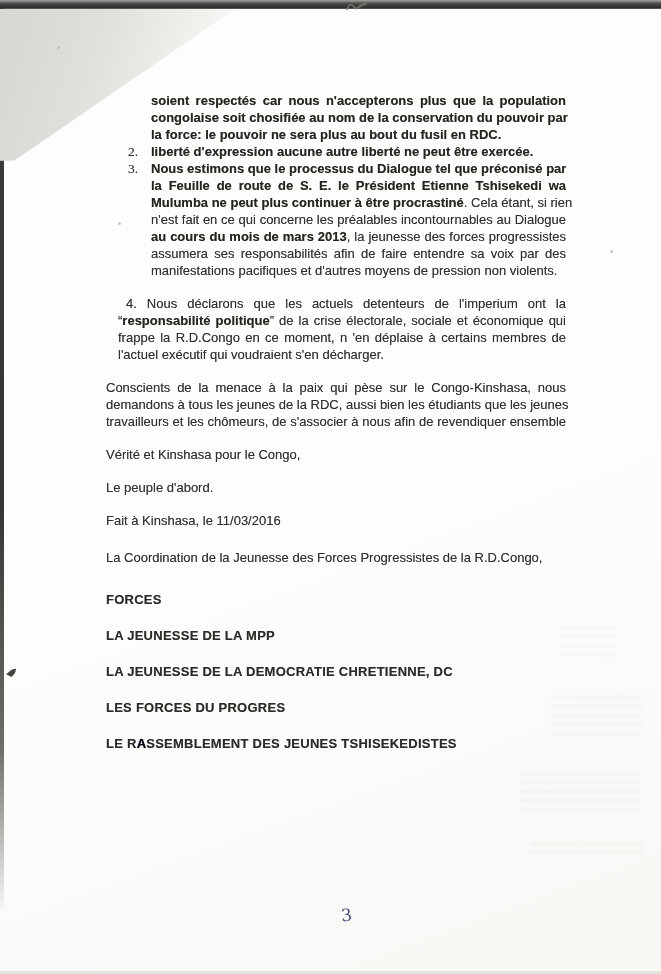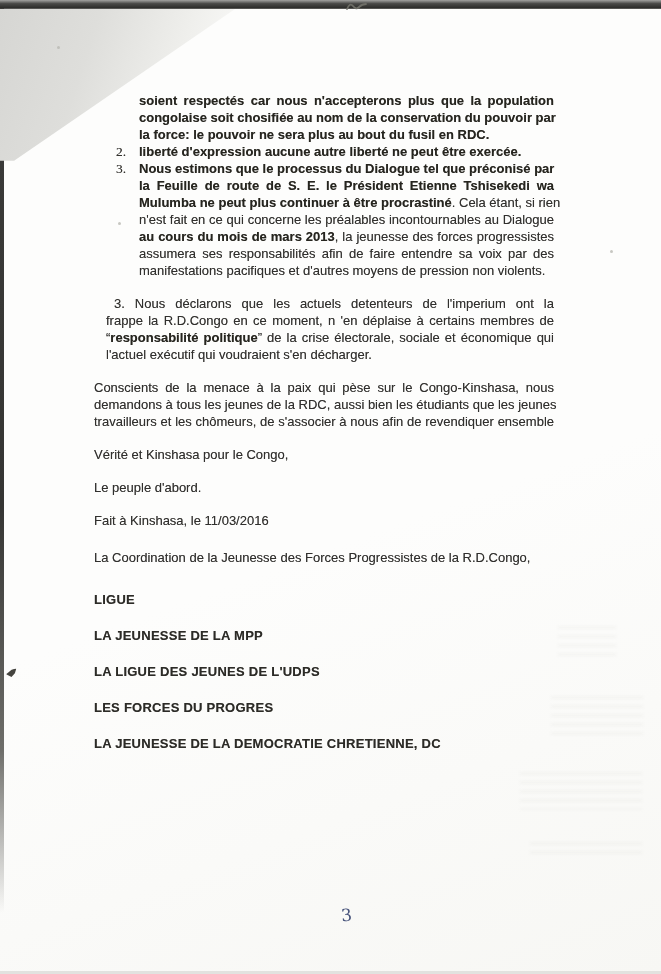--- a/index.html
+++ b/index.html
@@ -20,21 +20,21 @@
     background:linear-gradient(108deg,#d6d6d3 0%,#dededb 35%,#efefec 68%,rgba(252,252,250,0) 96%);}
   
   .squiggle{position:absolute;left:344px;top:0px;}
   .margin-mark{position:absolute;left:6px;top:669px;width:11px;height:8px;background:#45443f;
     clip-path:polygon(0 55%,55% 10%,100% 0,80% 60%,45% 100%);transform:rotate(-8deg);}
   .speck{position:absolute;width:3px;height:3px;border-radius:50%;background:#b9b9b3;opacity:.8;}
   
   .bleed{position:absolute;opacity:.5;filter:blur(1.5px);
     background:repeating-linear-gradient(180deg,rgba(125,125,118,.10) 0 3px,rgba(125,125,118,0) 3px 9px);}
   
-  .content{position:absolute;left:94px;top:92px;width:460px;
+  .content{position:absolute;left:106px;top:92px;width:460px;
     font-size:13px;line-height:17px;color:#31302e;
     text-shadow:0 0 .5px rgba(45,44,40,.5);}
   .line{white-space:nowrap;text-align:justify;text-align-last:justify;}
   .line.last{text-align-last:left;}
   .b{font-weight:700;color:#26251f;}
   .r{font-weight:400;}
   .list-item{position:relative;padding-left:45px;}
   .list-item .num{position:absolute;left:22px;top:0;font-family:"Liberation Serif",serif;
     font-size:13.5px;color:#33322e;}
   .par4{margin:16px 0 0 12px;width:448px;}
@@ -91,42 +91,42 @@
       <div class="line"><span class="b">Nous estimons que le processus du Dialogue tel que préconisé par</span></div>
       <div class="line"><span class="b">la Feuille de route de S. E. le Président Etienne Tshisekedi wa</span></div>
       <div class="line"><span class="b">Mulumba ne peut plus continuer à être procrastiné</span><span class="r">. Cela étant, si rien</span></div>
       <div class="line"><span class="r">n'est fait en ce qui concerne les préalables incontournables au Dialogue</span></div>
       <div class="line"><span class="b">au cours du mois de mars 2013</span><span class="r">, la jeunesse des forces progressistes</span></div>
       <div class="line"><span class="r">assumera ses responsabilités afin de faire entendre sa voix par des</span></div>
       <div class="line last"><span class="r">manifestations pacifiques et d'autres moyens de pression non violents.</span></div>
     </div>
 
     <div class="par4">
-      <div class="line indent"><span class="r">3. Nous déclarons que les actuels detenteurs de l'imperium ont la</span></div>
+      <div class="line indent"><span class="r">4. Nous déclarons que les actuels detenteurs de l'imperium ont la</span></div>
+      <div class="line"><span class="r">“</span><span class="b">responsabilité politique</span><span class="r">” de la crise électorale, sociale et économique qui</span></div>
       <div class="line"><span class="r">frappe la R.D.Congo en ce moment, n 'en déplaise à certains membres de</span></div>
-      <div class="line"><span class="r">“</span><span class="b">responsabilité politique</span><span class="r">” de la crise électorale, sociale et économique qui</span></div>
       <div class="line last"><span class="r">l'actuel exécutif qui voudraient s'en décharger.</span></div>
     </div>
 
     <div class="p-conscients">
       <div class="line"><span class="r">Conscients de la menace à la paix qui pèse sur le Congo-Kinshasa, nous</span></div>
       <div class="line"><span class="r">demandons à tous les jeunes de la RDC, aussi bien les étudiants que les jeunes</span></div>
       <div class="line"><span class="r">travailleurs et les chômeurs, de s'associer à nous afin de revendiquer ensemble</span></div>
     </div>
 
     <div class="single"><span class="r">Vérité et Kinshasa pour le Congo,</span></div>
     <div class="single"><span class="r">Le peuple d'abord.</span></div>
     <div class="single"><span class="r">Fait à Kinshasa, le 11/03/2016</span></div>
     <div class="single m20"><span class="r">La Coordination de la Jeunesse des Forces Progressistes de la R.D.Congo,</span></div>
 
     <div class="sig-list">
-      <div class="sig"><span>LIGUE</span></div>
+      <div class="sig"><span>FORCES</span></div>
       <div class="sig"><span>LA JEUNESSE DE LA MPP</span></div>
-      <div class="sig"><span>LA LIGUE DES JEUNES DE L'UDPS</span></div>
+      <div class="sig"><span>LA JEUNESSE DE LA DEMOCRATIE CHRETIENNE, DC</span></div>
       <div class="sig"><span>LES FORCES DU PROGRES</span></div>
-      <div class="sig"><span>LA JEUNESSE DE LA DEMOCRATIE CHRETIENNE, DC</span></div>
+      <div class="sig"><span>LE R</span><span class="retraced">A</span><span>SSEMBLEMENT DES JEUNES TSHISEKEDISTES</span></div>
     </div>
 
   </div>
 
   <div class="pagenum">3</div>
 
 </div>
 
 </body></html>

